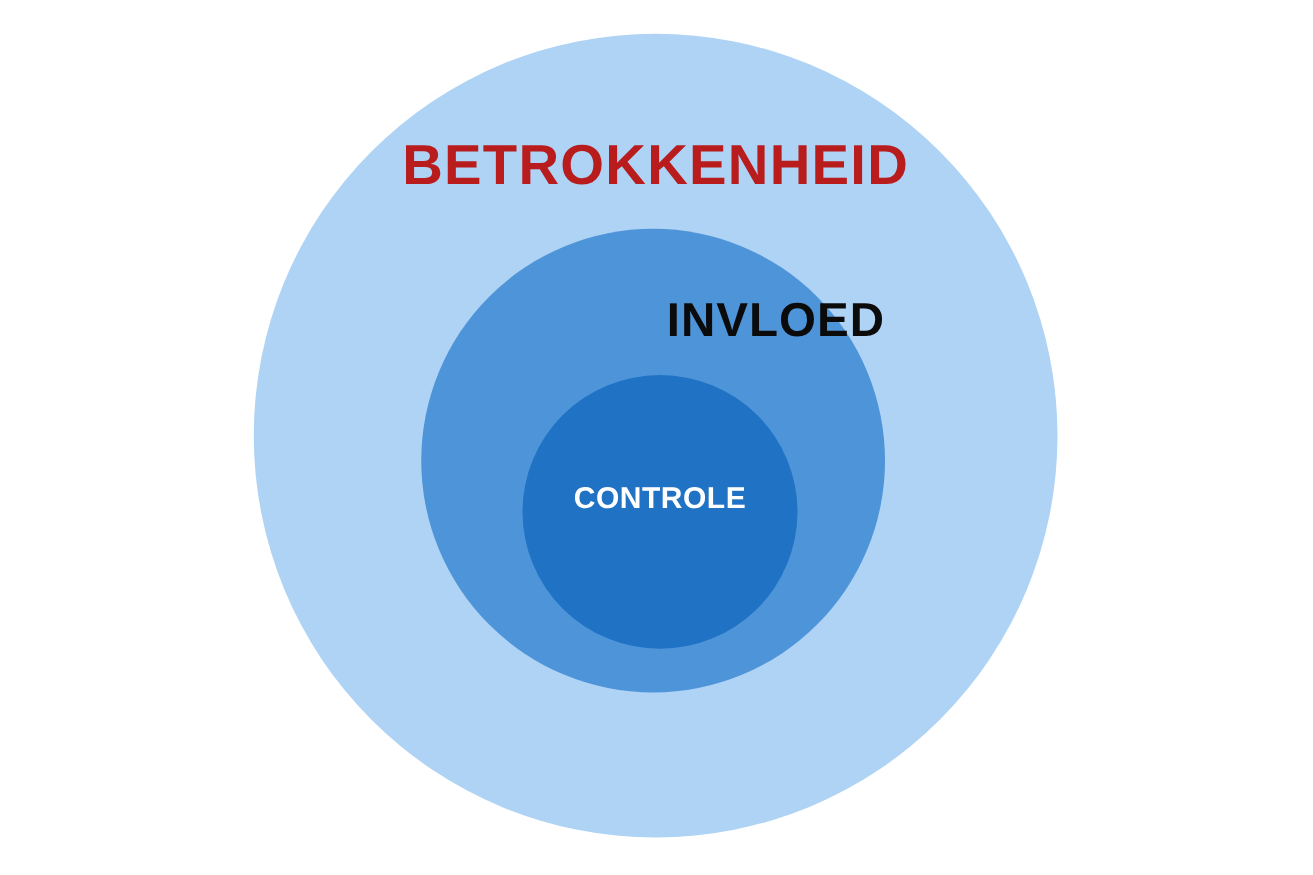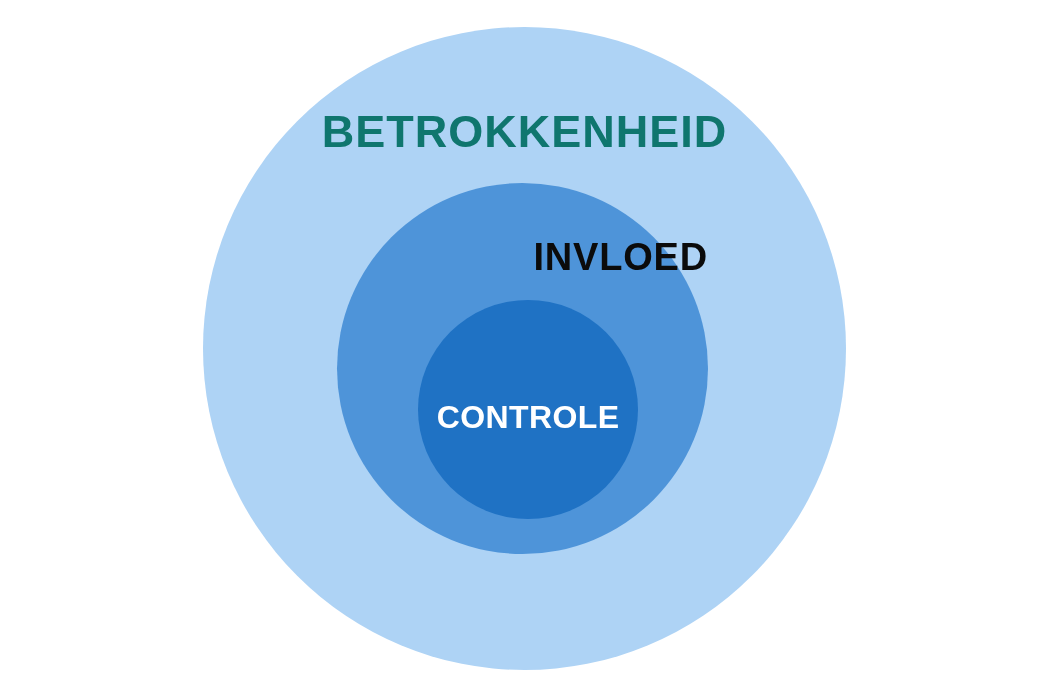--- a/index.html
+++ b/index.html
@@ -63,37 +63,37 @@
   #label-middle {
     left: 337px;
     top: 238px;
     width: 371px;
     font-size: 38px;
     color: #0b0b0b;
     letter-spacing: 0.8px;
   }
   #label-inner {
     left: 418px;
-    top: 401px;
+    top: 387px;
     width: 220px;
-    font-size: 32px;
+    font-size: 24px;
     color: #ffffff;
     letter-spacing: 0.4px;
   }
 </style>
 </head>
 <body style="background: rgb(255, 255, 255);">
 
 <div id="diagram-stage">
 
   <div class="circle" id="circle-outer" style="background: rgb(174, 211, 245);"></div>
 
   <div class="circle" id="circle-middle" style="background: rgb(78, 148, 217);"></div>
 
   <div class="circle" id="circle-inner" style="background: rgb(31, 114, 196);"></div>
 
-  <div class="ring-label" id="label-outer" style="color: #0f766e;">BETROKKENHEID</div>
+  <div class="ring-label" id="label-outer" style="color: #b91c1c;">BETROKKENHEID</div>
 
   <div class="ring-label" id="label-middle" style="color: rgb(11, 11, 11); text-align: right;">INVLOED</div>
 
   <div class="ring-label" id="label-inner" style="color: rgb(255, 255, 255);">CONTROLE</div>
 
 </div>
 
 </body></html>

